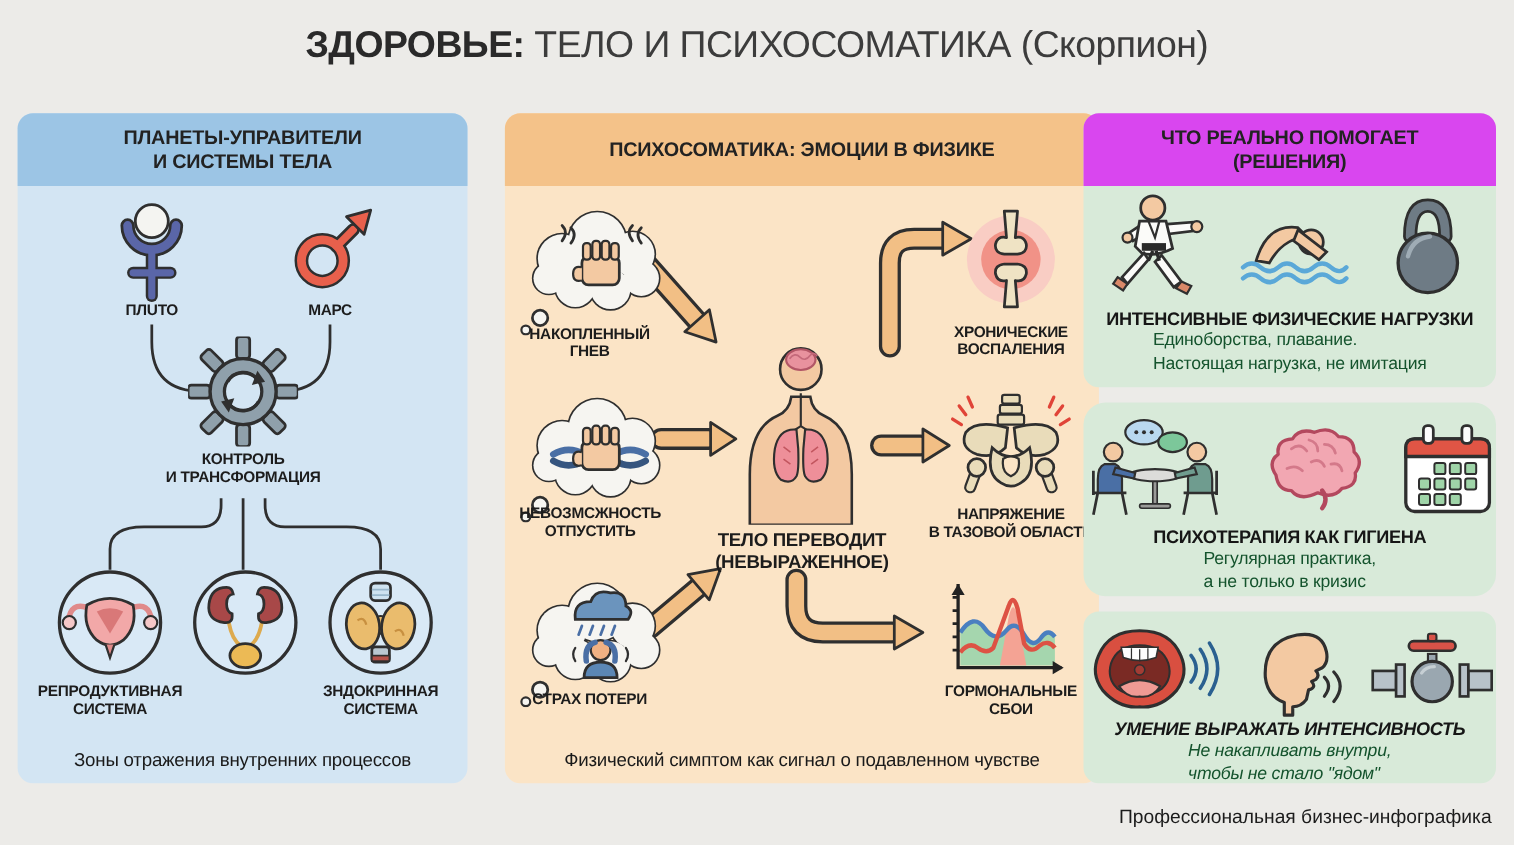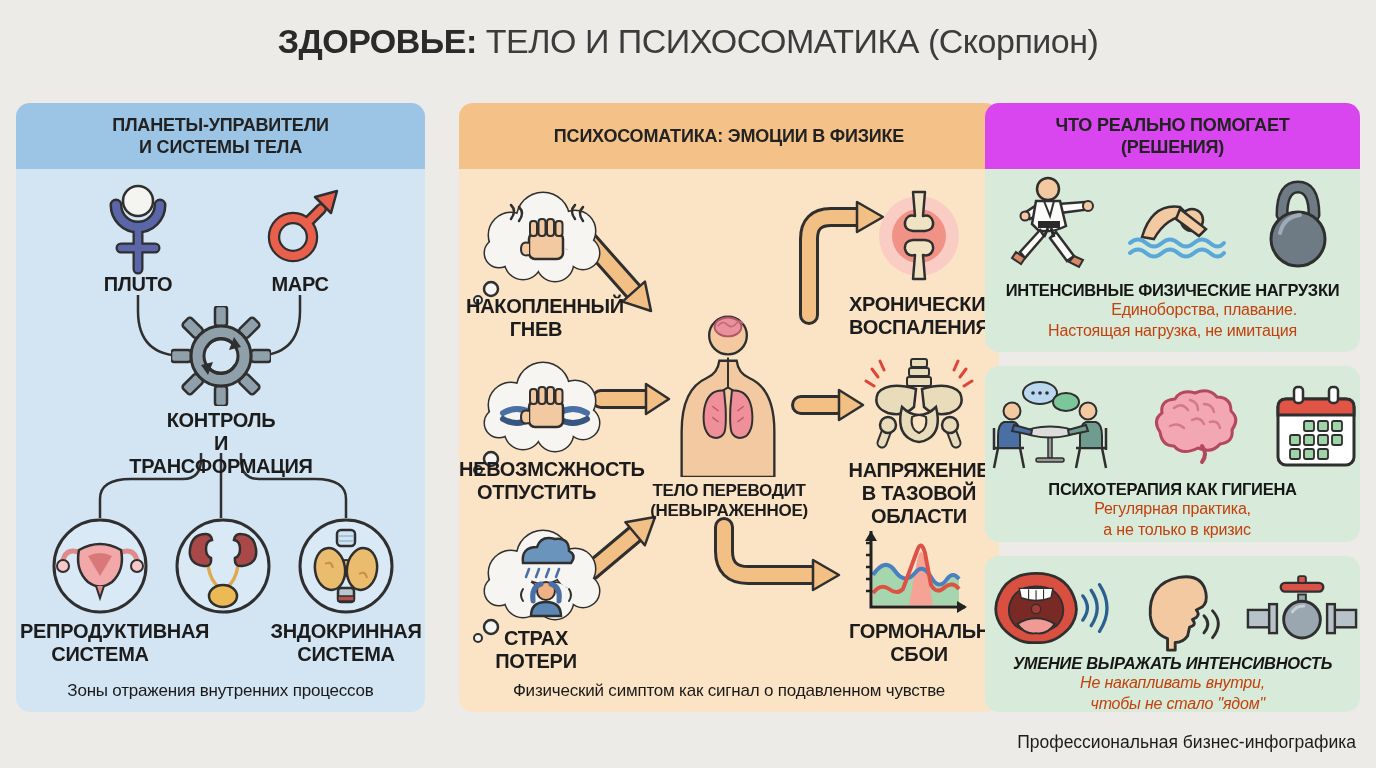--- a/index.html
+++ b/index.html
@@ -3,30 +3,30 @@
 <meta charset="utf-8">
 <style>
   html,body{margin:0;padding:0;}
   body{width:1376px;height:768px;background:#ecebe8;font-family:"Liberation Sans",sans-serif;overflow:hidden;}
   .stage{position:relative;width:1376px;height:768px;background:#ecebe8;}
   .abs{position:absolute;}
   .panel{position:absolute;border-radius:14px;}
   .panel-header{display:flex;flex-direction:column;justify-content:center;align-items:center;
     border-radius:14px 14px 0 0;font-weight:700;font-size:18px;line-height:1.25;color:#222;
     text-align:center;letter-spacing:-0.2px;}
-  .lbl{position:absolute;text-align:center;font-weight:700;font-size:20px;line-height:1.16;
+  .lbl{position:absolute;text-align:center;font-weight:700;font-size:14px;line-height:1.16;
     color:#1c1c1c;letter-spacing:-0.3px;}
   .panel-footer{position:absolute;left:0;right:0;text-align:center;font-size:17px;color:#1a1a1a;letter-spacing:-0.2px;}
   .main-title{position:absolute;left:0;right:0;top:22px;text-align:center;font-size:34px;
     color:#3c3c3c;letter-spacing:-0.5px;}
   .main-title b{color:#2a2a2a;font-weight:700;}
   .card{display:flex;flex-direction:column;align-items:center;}
   .icon-row{display:flex;align-items:center;justify-content:center;gap:30px;}
   .card-title{font-weight:800;font-size:16.5px;color:#161616;letter-spacing:-0.3px;text-align:center;}
-  .card-sub{font-size:16px;color:#c2410c;line-height:1.3;text-align:right;letter-spacing:-0.2px;}
+  .card-sub{font-size:16px;color:#14532d;line-height:1.3;text-align:left;letter-spacing:-0.2px;}
   .credit{position:absolute;right:20px;top:732px;font-size:17.5px;color:#1c1c1c;text-align:right;}
 </style>
 </head>
 <body>
 
 <div class="stage">
 
   <div class="main-title">
     <b>ЗДОРОВЬЕ:</b>
     <span>ТЕЛО И ПСИХОСОМАТИКА (Скорпион)</span>
@@ -404,21 +404,21 @@
         <path d="M22,54 Q26,38 42,36" stroke="#9facb5" stroke-width="4" fill="none" stroke-linecap="round"></path>
       </svg>
     </div>
     <div class="card-title">ИНТЕНСИВНЫЕ ФИЗИЧЕСКИЕ НАГРУЗКИ</div>
     <div class="card-sub">
       <div>Единоборства, плавание.</div>
       <div>Настоящая нагрузка, не имитация</div>
     </div>
   </div>
 
-  <div class="panel card" style="left:985px;top:366px;width:375px;height:176px;background:#d8ead9;">
+  <div class="panel card" style="left:985px;top:366px;width:375px;height:176px;background:#d8ead9;border-radius:20px;">
     <div class="icon-row" style="height:108px;padding-top:6px;">
       <svg width="128" height="96" viewBox="0 0 128 96">
         <ellipse cx="54" cy="15" rx="17" ry="11" fill="#b9d8ef" stroke="#2f2f2f" stroke-width="2"></ellipse>
         <circle cx="47" cy="15" r="1.8" fill="#2f2f2f"></circle>
           <circle cx="54" cy="15" r="1.8" fill="#2f2f2f"></circle>
           <circle cx="61" cy="15" r="1.8" fill="#2f2f2f"></circle>
         <ellipse cx="80" cy="24" rx="13" ry="9" fill="#7cc79a" stroke="#2f2f2f" stroke-width="2"></ellipse>
         <rect x="62" y="56" width="4" height="24" fill="#9a9a98" stroke="#2f2f2f" stroke-width="1.5"></rect>
         <rect x="50" y="80" width="28" height="4" rx="2" fill="#9a9a98" stroke="#2f2f2f" stroke-width="1.5"></rect>
         <ellipse cx="64" cy="54" rx="23" ry="5.5" fill="#dcdcda" stroke="#2f2f2f" stroke-width="2"></ellipse>

